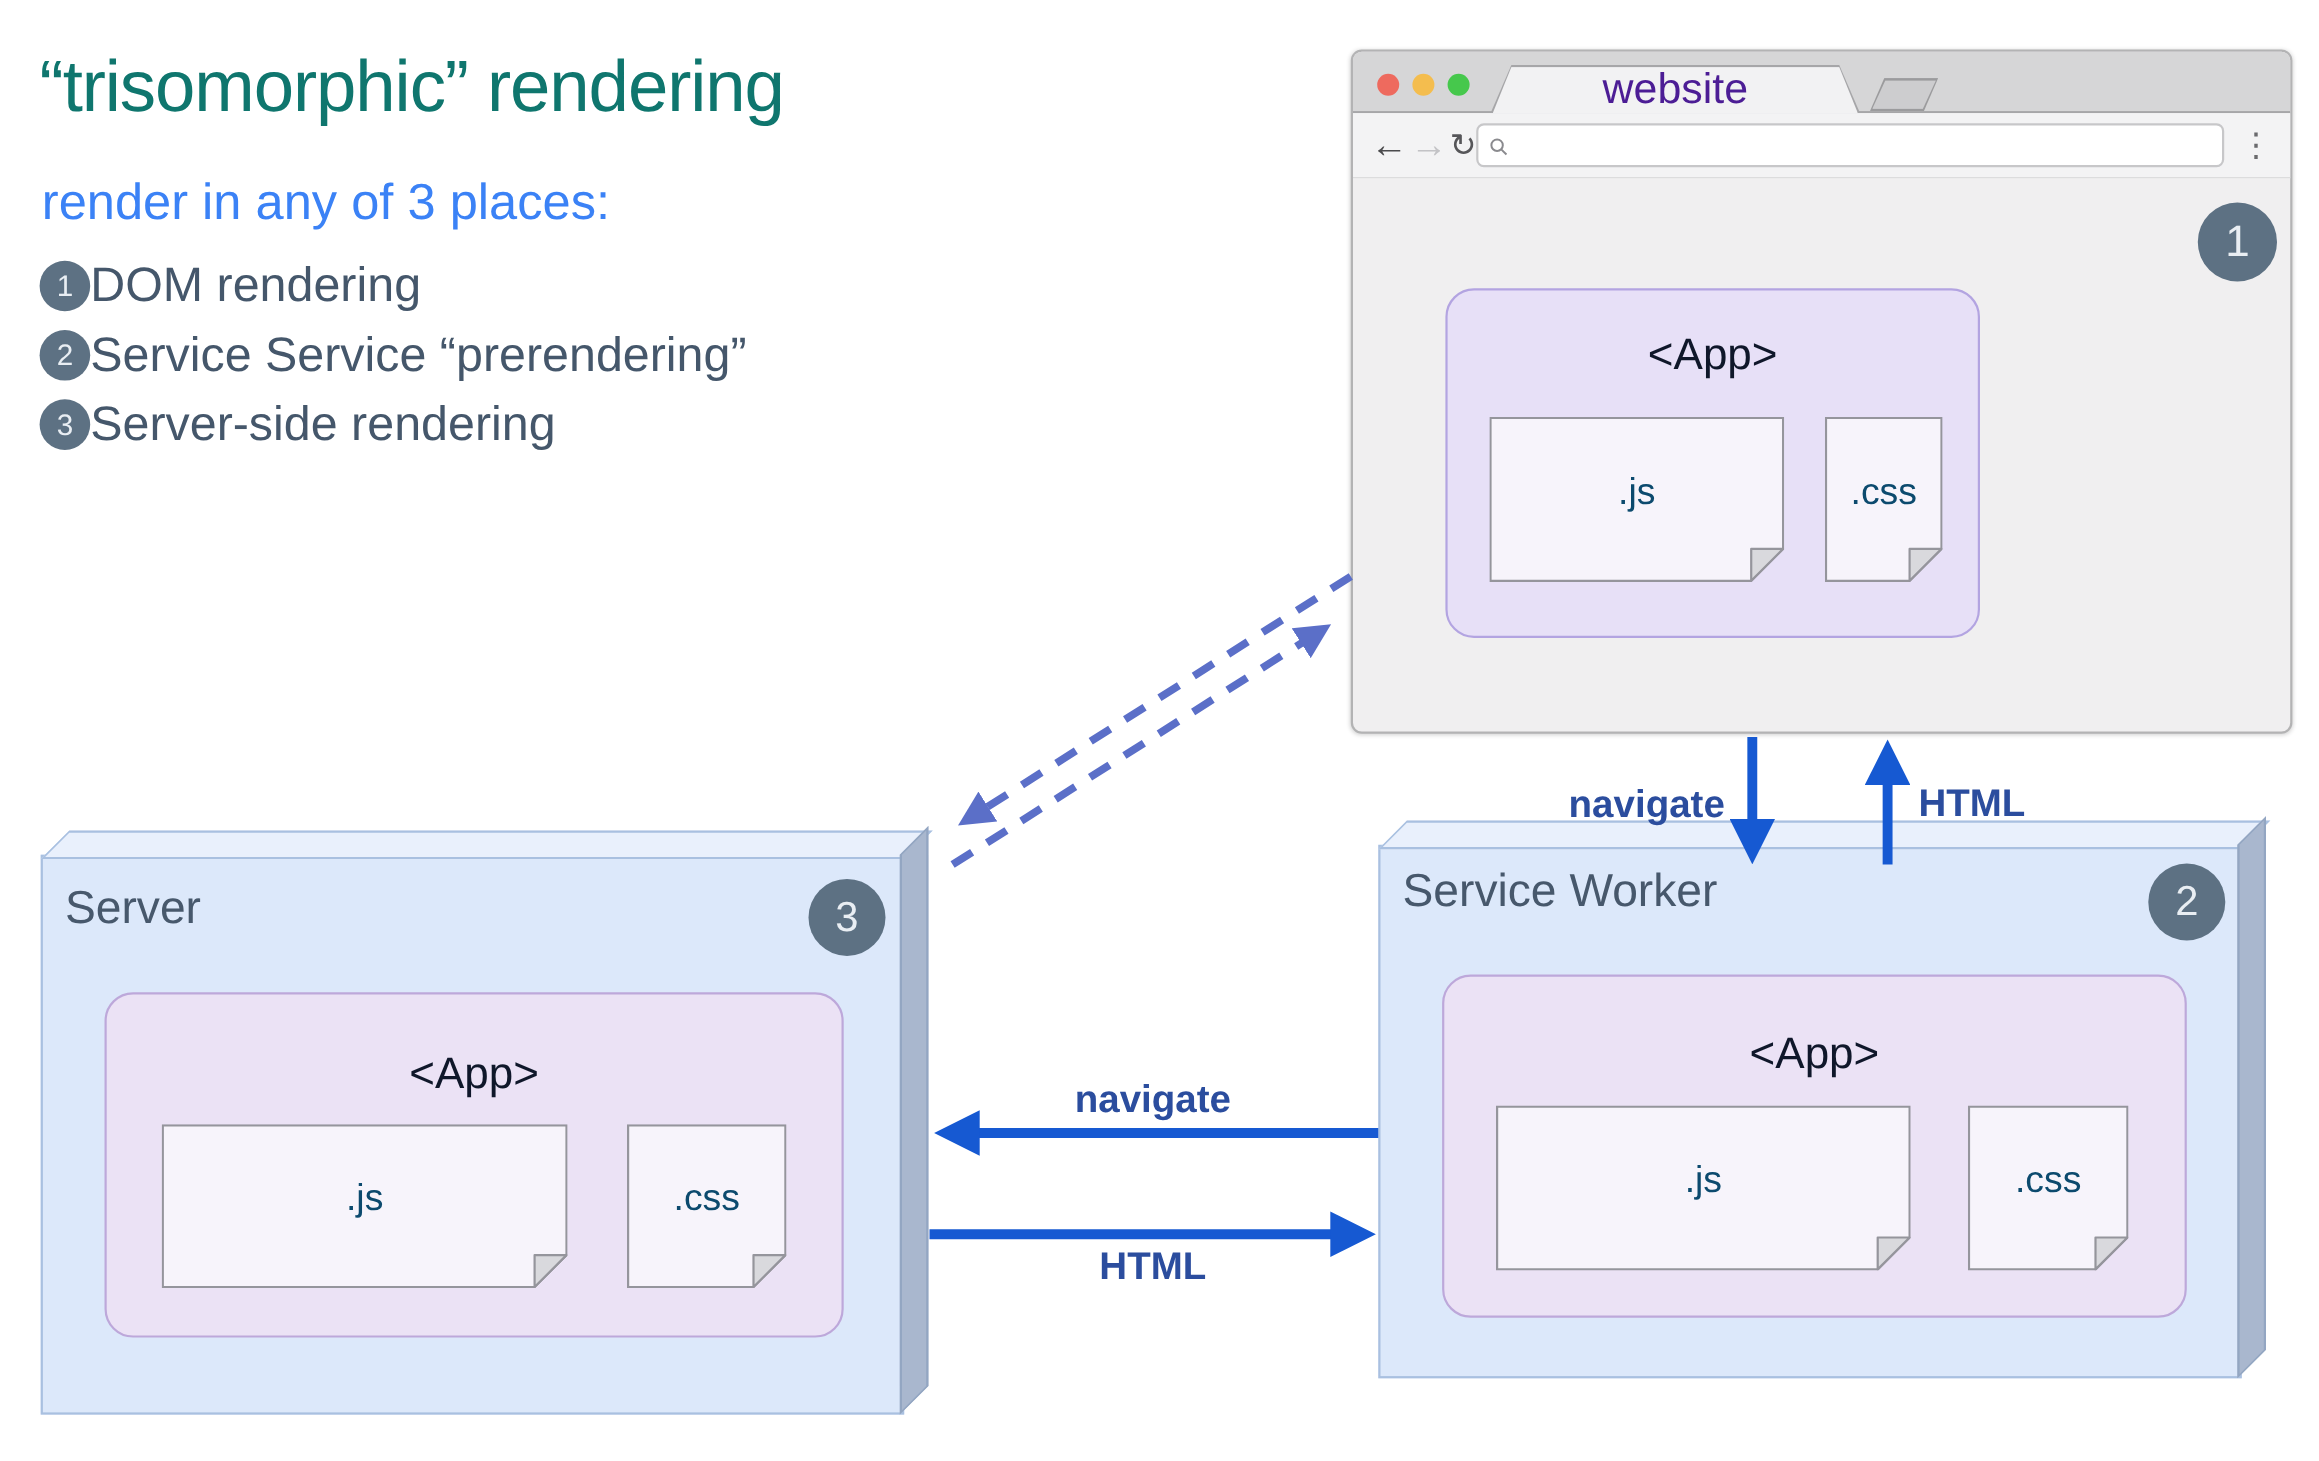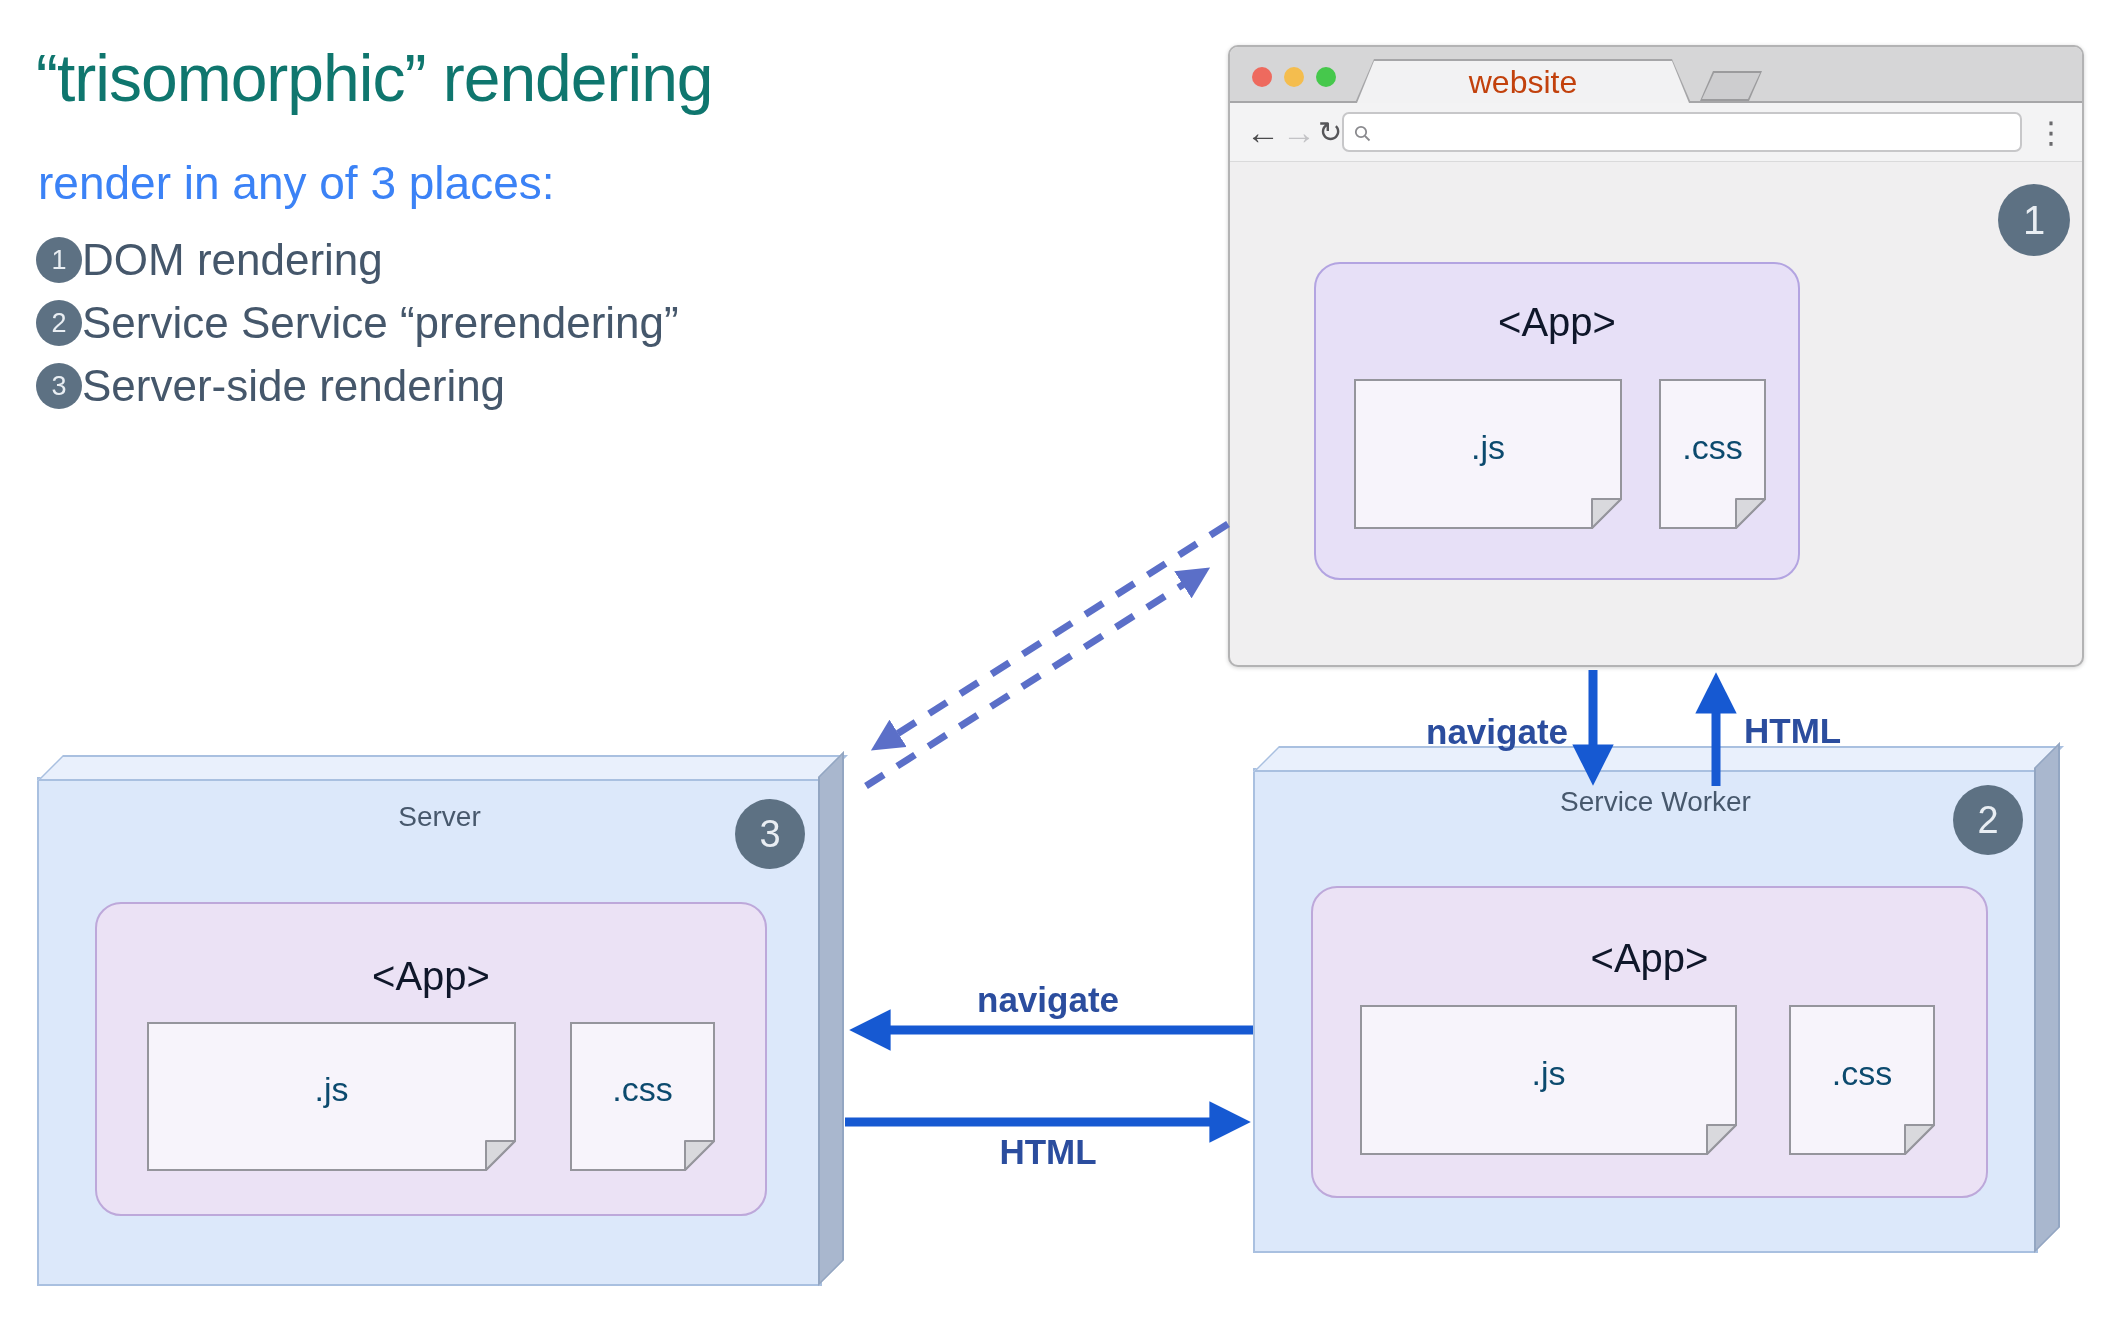--- a/index.html
+++ b/index.html
@@ -22,21 +22,21 @@
     border-bottom:2px solid #a6a6a8;border-radius:8px 8px 0 0;}
   .light{position:absolute;top:20px;width:20px;height:20px;border-radius:50%;}
   .light.red{left:22px;background:#ee6a5e;}
   .light.yellow{left:54px;background:#f4bd4e;}
   .light.green{left:86px;background:#46c84c;}
   .tab{position:absolute;left:125px;top:12px;width:336px;height:44px;background:#a6a6a8;
     clip-path:polygon(19px 0,calc(100% - 19px) 0,100% 100%,0 100%);}
   .tab-inner{position:absolute;left:2px;right:2px;top:2px;bottom:0;background:#f2f2f3;
     clip-path:polygon(17px 0,calc(100% - 17px) 0,100% 100%,0 100%);
     display:flex;align-items:center;justify-content:center;}
-  .tab-label{font-size:32px;color:#c2410c;}
+  .tab-label{font-size:39px;color:#4c1d95;}
   .newtab{position:absolute;left:470px;top:24px;width:62px;height:30px;background:#9b9b9d;
     clip-path:polygon(13px 0,100% 0,calc(100% - 13px) 100%,0 100%);}
   .newtab-inner{position:absolute;left:2px;right:2px;top:2px;bottom:2px;background:#cdcdcf;
     clip-path:polygon(12px 0,100% 0,calc(100% - 12px) 100%,0 100%);}
   .navbar{position:absolute;left:0;top:56px;right:0;height:58px;background:#f3f3f4;border-bottom:1px solid #dadadb;}
   .nav-ico{position:absolute;top:0;height:58px;display:flex;align-items:center;font-size:34px;}
   .ico-back{left:16px;color:#4b4b4d;}
   .ico-fwd{left:52px;color:#c3c3c6;}
   .ico-reload{left:88px;color:#565659;font-size:29px;}
   .urlbar{position:absolute;left:112px;top:9px;width:680px;height:40px;background:#ffffff;
@@ -55,21 +55,21 @@
   .file-card svg{position:absolute;left:0;top:0;}
   .file-label{position:absolute;inset:0;display:flex;align-items:center;justify-content:center;
     font-size:34px;color:#0c4a6e;padding-bottom:14px;}
 
   
   .box3d{position:absolute;background:#dce8fa;border:2px solid #a9c0e0;box-sizing:border-box;}
   .box3d::before{content:"";position:absolute;left:-2px;top:-24px;width:100%;height:22px;
     background:#e9f0fc;border:2px solid #a9c0e0;transform:skewX(-45deg);transform-origin:0 100%;}
   .box3d::after{content:"";position:absolute;right:-24px;top:-2px;width:22px;height:100%;
     background:#a9b7ce;border:2px solid #93a6c2;transform:skewY(-45deg);transform-origin:0 0;}
-  .box-title{position:absolute;left:0;right:0;text-align:center;font-size:28px;color:#47586c;padding-left:20px;}
+  .box-title{position:absolute;left:0;right:0;font-size:42px;color:#47586c;padding-left:20px;}
   .box-badge{position:absolute;width:70px;height:70px;border-radius:50%;background:#5d7183;color:#e9eef3;
     display:flex;align-items:center;justify-content:center;font-size:38px;}
 
   
   .overlay{position:absolute;left:0;top:0;pointer-events:none;}
   .arrow-label{position:absolute;font-size:35px;font-weight:bold;color:#2b4d9e;}
   .al-center{width:200px;text-align:center;}
 </style>
 </head>
 <body>

